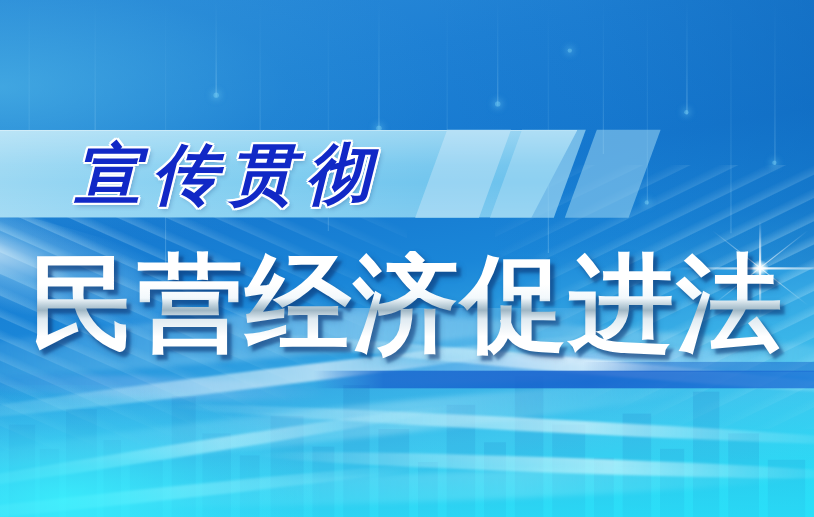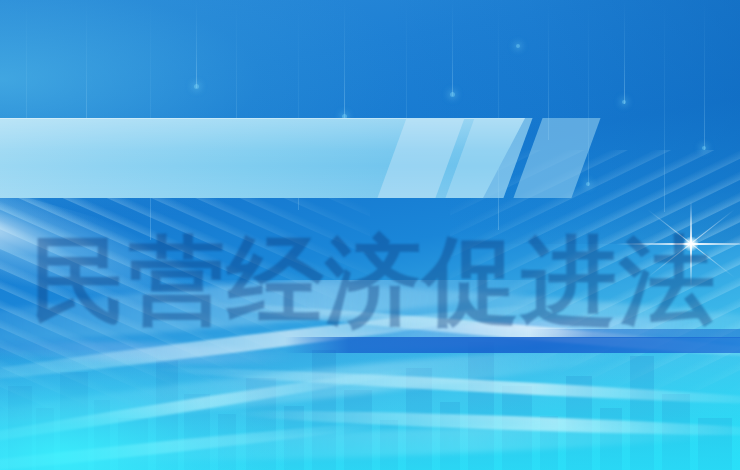--- a/index.html
+++ b/index.html
@@ -293,16 +293,18 @@
 
   <div class="dark-band2"></div>
   <div class="dark-band"></div>
 
   <div class="ribbon"></div>
   <div class="stripe s1"></div>
   <div class="stripe s2"></div>
   <div class="stripe s3"></div>
   <div class="ribbon-sheen"></div>
 
+  <div class="sub-text">宣传贯彻</div>
 
   <div class="main-title-shadow">民营经济促进法</div>
+  <div class="main-title">民营经济促进法</div>
 
 </div>
 
 </body></html>

